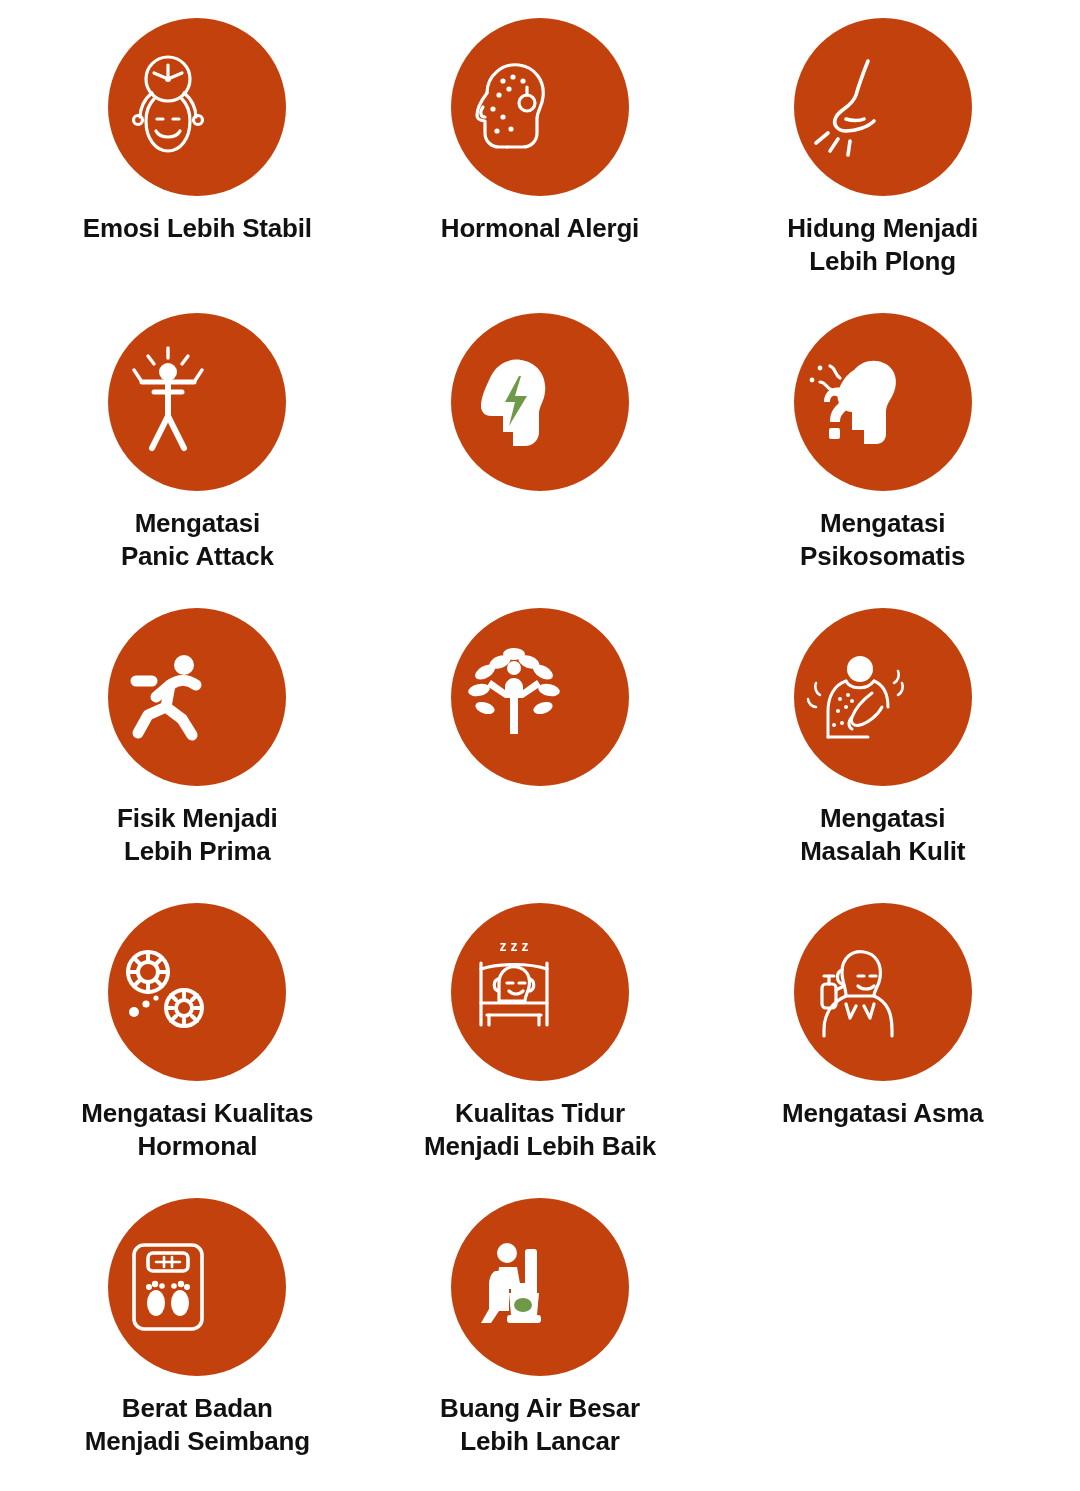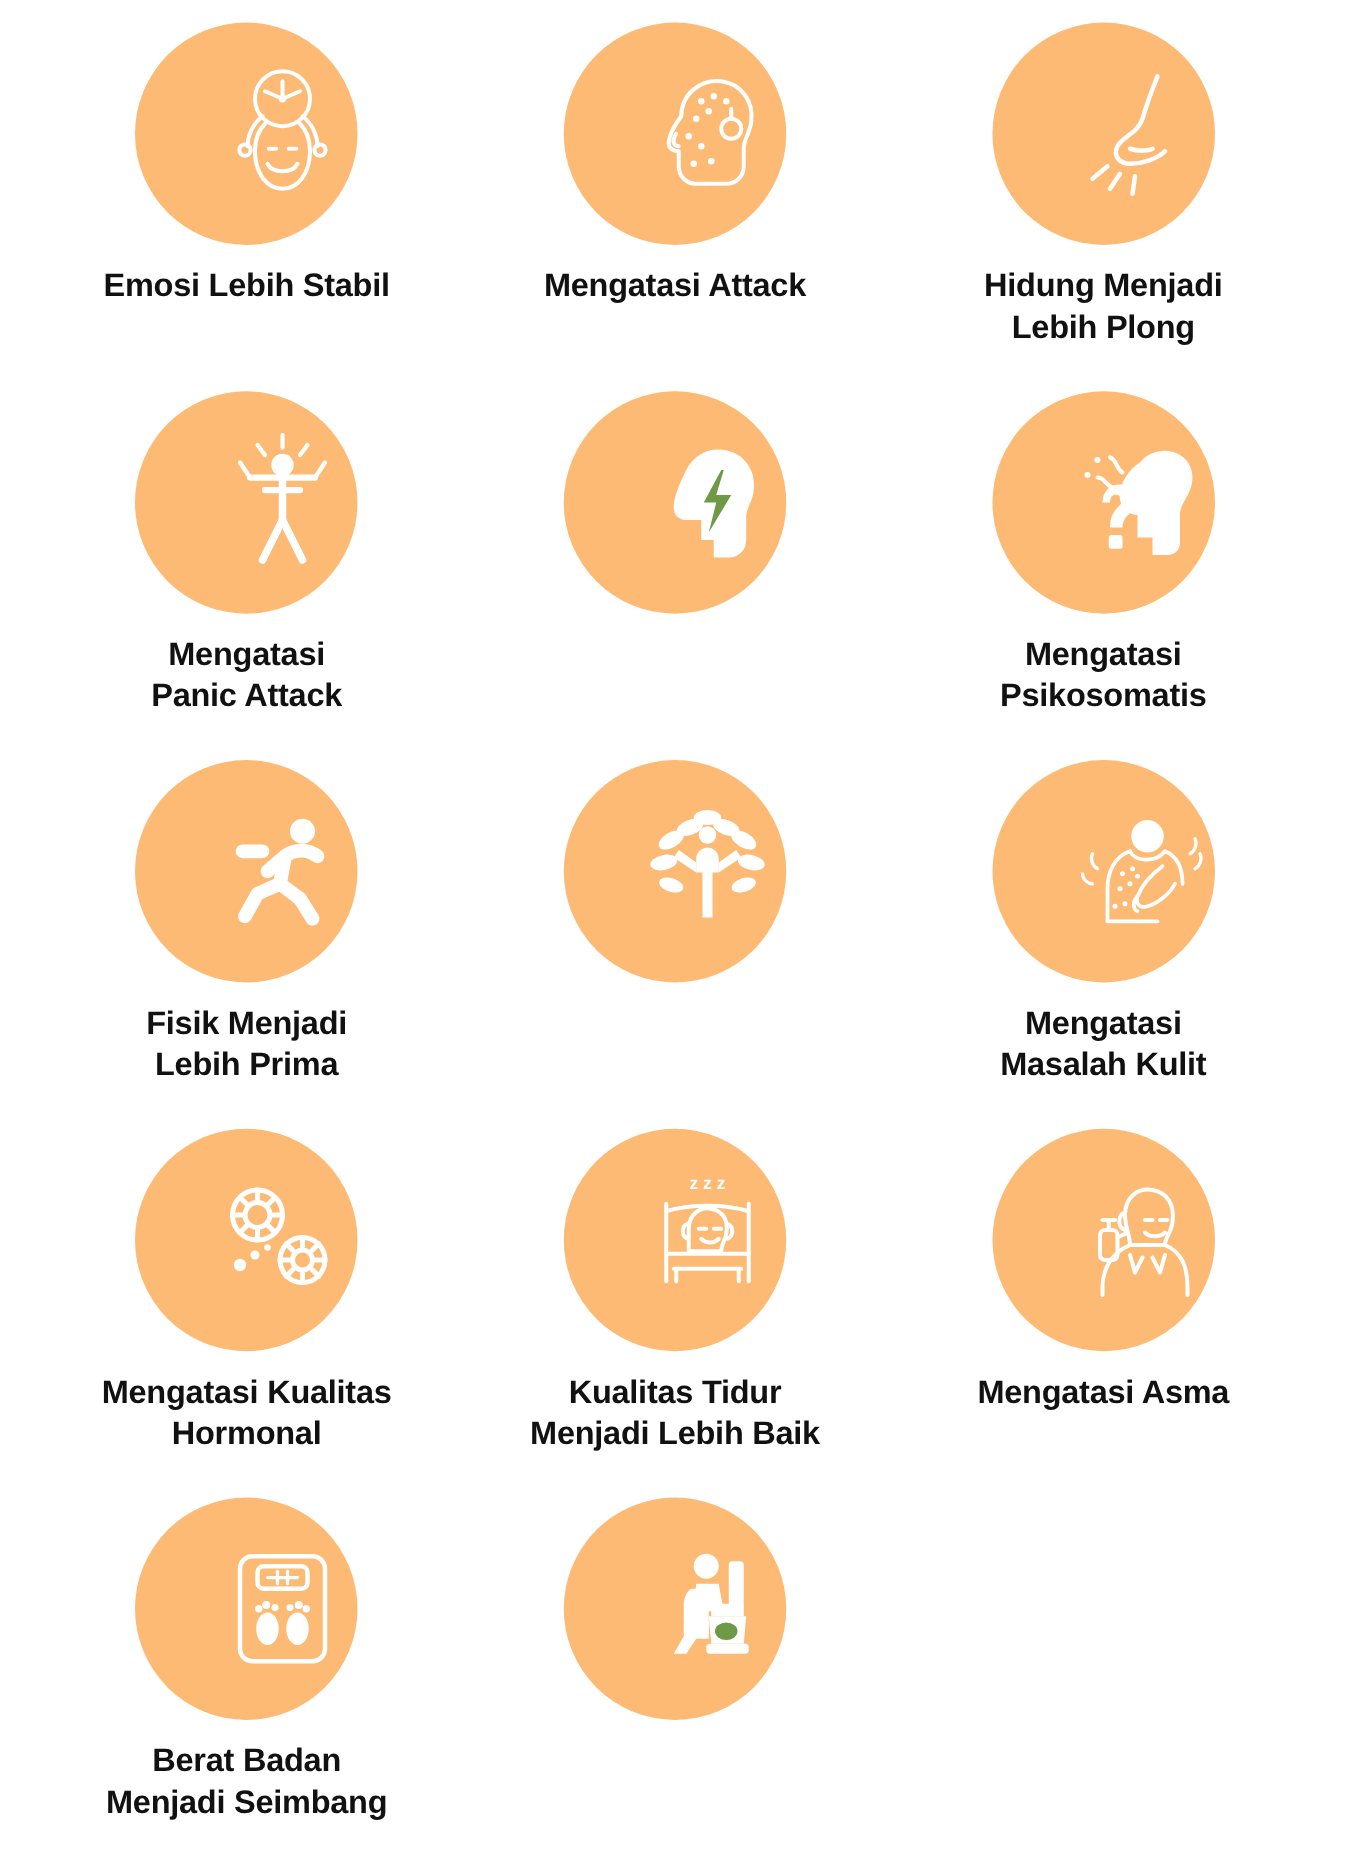--- a/index.html
+++ b/index.html
@@ -26,24 +26,24 @@
     display: flex;
     flex-direction: column;
     align-items: center;
     justify-content: flex-start;
     padding-top: 8px;
   }
   .icon-circle {
     width: 178px;
     height: 178px;
     border-radius: 50%;
-    background: #fdba74;
+    background: #c2410c;
     display: flex;
     align-items: center;
-    justify-content: flex-end;
+    justify-content: flex-start;
     flex: 0 0 auto;
   }
   .icon-circle svg {
     display: block;
   }
   .benefit-label {
     margin-top: 16px;
     text-align: center;
     font-size: 26px;
     font-weight: bold;
@@ -93,21 +93,21 @@
         <circle cx="72" cy="34" r="2.6" fill="#fff" stroke="none"></circle>
         <circle cx="58" cy="42" r="2.6" fill="#fff" stroke="none"></circle>
         <circle cx="48" cy="48" r="2.6" fill="#fff" stroke="none"></circle>
         <circle cx="42" cy="62" r="2.6" fill="#fff" stroke="none"></circle>
         <circle cx="52" cy="70" r="2.6" fill="#fff" stroke="none"></circle>
         <circle cx="46" cy="84" r="2.6" fill="#fff" stroke="none"></circle>
         <circle cx="60" cy="82" r="2.6" fill="#fff" stroke="none"></circle>
         <path d="M32 60 C28 66 30 70 34 70"></path>
       </svg>
     </div>
-    <div class="benefit-label">Mengatasi Attack</div>
+    <div class="benefit-label">Hormonal Alergi</div>
   </div>
 
   <div class="benefit-cell">
     <div class="icon-circle">
       <svg width="120" height="120" viewBox="0 0 120 120" fill="none" stroke="#fff" stroke-width="3.6" stroke-linecap="round" stroke-linejoin="round">
         <path d="M74 14 C74 14 66 34 62 48 C58 60 46 62 42 70 C38 78 44 84 52 84 C62 84 74 80 80 74"></path>
         <path d="M52 72 C58 74 66 74 70 72"></path>
         <path d="M34 86 L22 96"></path>
         <path d="M44 92 L36 104"></path>
         <path d="M56 94 L54 108"></path>
@@ -353,15 +353,17 @@
           <path d="M48 40 L66 40 L70 62 L58 62 L58 72 L44 72 Z"></path>
           <path d="M38 72 L38 82 L30 96 L40 96 L48 84 L58 84 L58 72 Z"></path>
           <rect x="74" y="22" width="12" height="40" rx="3"></rect>
           <path d="M60 56 L86 56 L86 66 L60 66 Z"></path>
           <path d="M58 66 L88 66 L86 88 L60 88 Z"></path>
           <rect x="56" y="88" width="34" height="8" rx="3"></rect>
         </g>
         <ellipse cx="72" cy="78" rx="9" ry="7" fill="#6e9a47"></ellipse>
       </svg>
     </div>
+    <div class="benefit-label">Buang Air Besar
+Lebih Lancar</div>
   </div>
 
 </div>
 
 </body></html>

